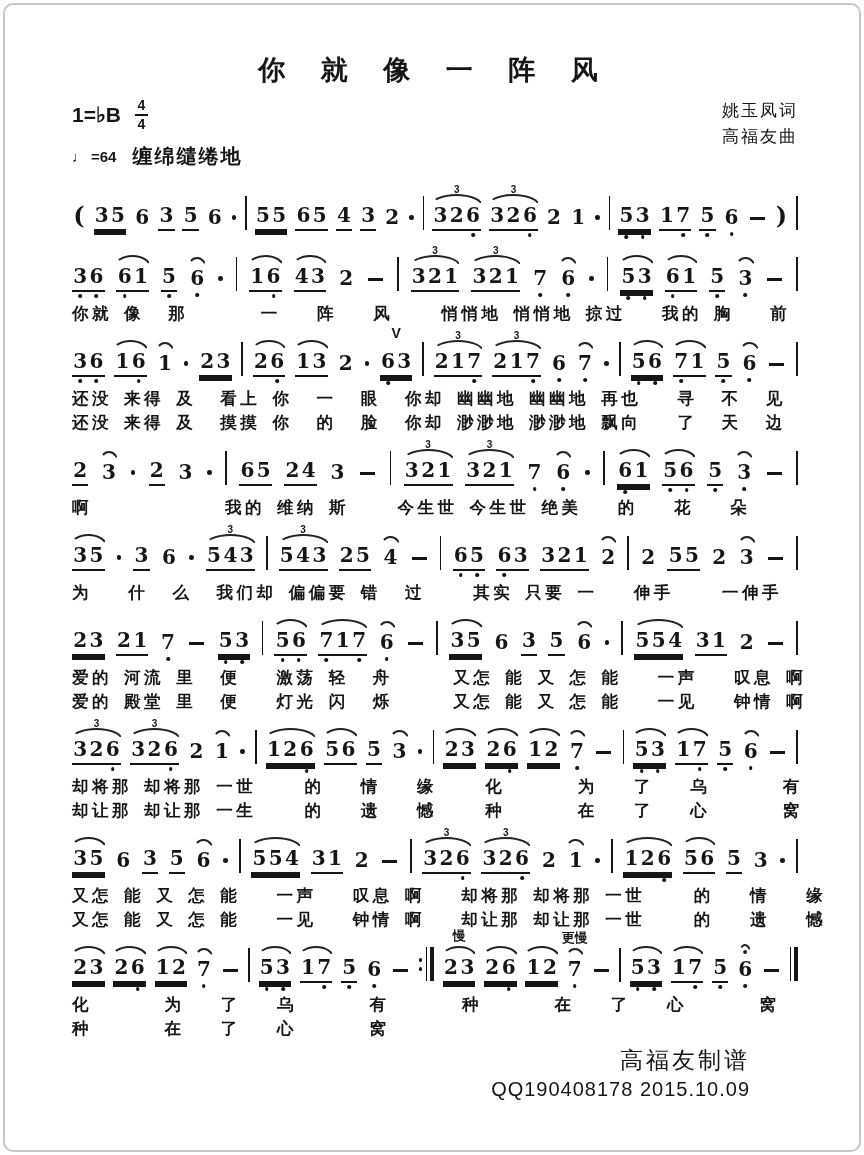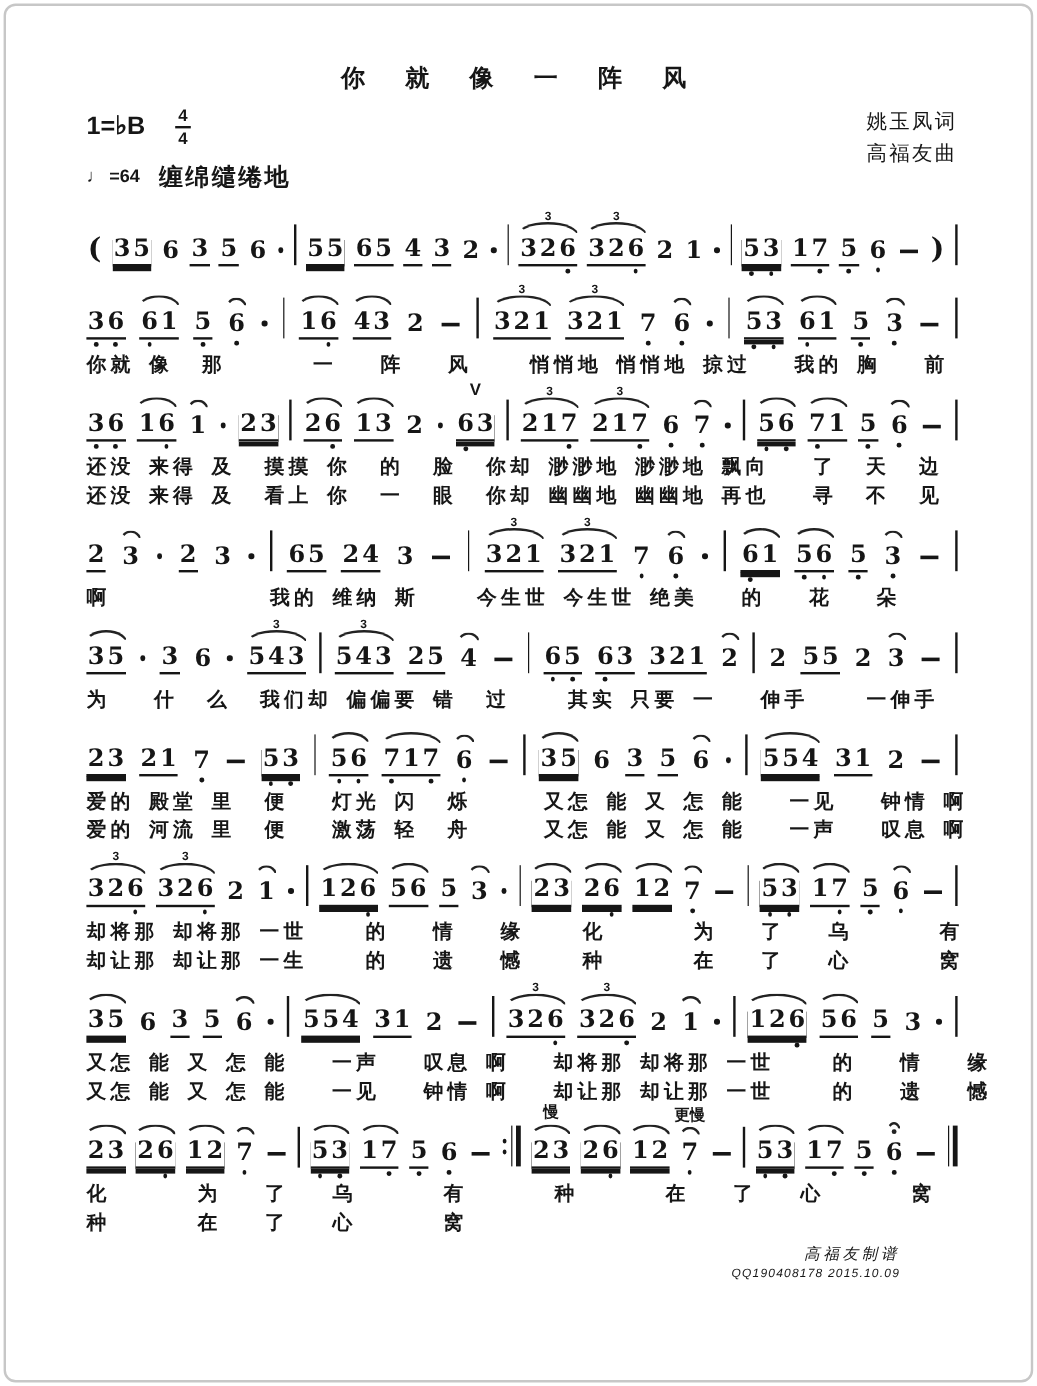--- a/index.html
+++ b/index.html
@@ -1,22 +1,22 @@
 <!DOCTYPE html>
 <html><head>
 <meta charset="utf-8">
 <style>
   html,body{margin:0;padding:0;}
   body{width:864px;height:1155px;background:#f6f6f6;font-family:"Liberation Sans",sans-serif;color:#161616;}
   .page{position:absolute;inset:0;background:#fff;box-sizing:border-box;padding:48px 66px 16px 72px;overflow:hidden;}
   .frame{position:absolute;inset:3px;border:2px solid #c7c7c7;border-radius:10px;pointer-events:none;}
   
-  .title{text-align:center;font-size:20px;font-weight:bold;letter-spacing:14px;margin:4px 0 10px 0;}
+  .title{text-align:center;font-size:27px;font-weight:bold;letter-spacing:14px;margin:4px 0 10px 0;}
   .meta-row{display:flex;justify-content:space-between;align-items:flex-start;}
-  .keyline{font-size:21px;font-weight:bold;display:flex;align-items:center;gap:25px;}
+  .keyline{font-size:21px;font-weight:bold;display:flex;align-items:center;gap:14px;}
   .meter{display:inline-flex;flex-direction:column;align-items:center;font-size:14px;font-weight:bold;line-height:1;}
   .mline{width:13px;height:2px;background:#161616;margin:1.5px 0;}
   .tempoline{margin-top:12px;font-size:15px;font-weight:bold;display:flex;align-items:center;gap:4px;}
   .expr{font-size:20px;margin-left:12px;letter-spacing:2px;}
   .credits{font-size:17px;line-height:1.55;text-align:right;margin-top:0;letter-spacing:2px;}
   
   .score{margin-top:14px;}
   .system{margin-bottom:5px;}
   .notes-row{display:flex;justify-content:space-between;align-items:flex-end;height:56px;padding-bottom:9px;box-sizing:border-box;}
   .tok{position:relative;display:inline-flex;flex-direction:column;align-items:center;}
@@ -37,22 +37,22 @@
   .fermdot{position:absolute;top:-9px;left:50%;transform:translateX(-50%);width:3.8px;height:3.8px;border-radius:50%;background:#222;}
   .bar{display:inline-block;width:1.6px;height:34px;background:#161616;margin-bottom:1px;}
   .bar.thick{width:4.2px;}
   .bgrp{display:inline-flex;align-items:center;gap:2.6px;margin-bottom:1px;}
   .rdots{display:inline-flex;flex-direction:column;gap:5px;margin-right:1px;}
   .rdots i{width:3.6px;height:3.6px;border-radius:50%;background:#161616;}
   .paren .nrow{font-size:24px;font-weight:bold;}
   .lyric{white-space:pre;font-size:16.5px;font-weight:600;letter-spacing:3.5px;word-spacing:4px;line-height:24px;}
   
   .footer{text-align:right;padding-right:48px;margin-top:4px;}
-  .footer .credit{font-size:13px;letter-spacing:3px;font-style:italic;}
-  .footer .qq{font-size:10px;font-style:italic;margin-top:2px;letter-spacing:1px;}
+  .footer .credit{font-size:23px;letter-spacing:3px;}
+  .footer .qq{font-size:20px;margin-top:2px;letter-spacing:1px;}
 </style>
 </head>
 <body>
 
 <div class="page">
   <div class="title">你 就 像 一 阵 风</div>
 
   <div class="meta-row">
     <div>
       <div class="keyline">
@@ -468,22 +468,22 @@
               <span class="ch">6<span class="dotb"></span></span>
             </span>
           </span>
           <span class="tok">
             <span class="nrow u0">
               <span class="dash"></span>
             </span>
           </span>
           <span class="bar"></span>
         </div>
+        <div class="lyric">还没 来得 及  看上 你  一  眼  你却 幽幽地 幽幽地 再也   寻  不  见</div>
         <div class="lyric">还没 来得 及  摸摸 你  的  脸  你却 渺渺地 渺渺地 飘向   了  天  边</div>
-        <div class="lyric">还没 来得 及  看上 你  一  眼  你却 幽幽地 幽幽地 再也   寻  不  见</div>
       </div>
       <div class="system">
         <div class="notes-row">
           <span class="tok">
             <span class="nrow u1">
               <span class="ch">2</span>
             </span>
           </span>
           <span class="tok">
             <span class="arc"></span>
@@ -838,22 +838,22 @@
               <span class="ch">2</span>
             </span>
           </span>
           <span class="tok">
             <span class="nrow u0">
               <span class="dash"></span>
             </span>
           </span>
           <span class="bar"></span>
         </div>
+        <div class="lyric">爱的 河流 里  便   激荡 轻  舟     又怎 能 又 怎 能   一声   叹息 啊</div>
         <div class="lyric">爱的 殿堂 里  便   灯光 闪  烁     又怎 能 又 怎 能   一见   钟情 啊</div>
-        <div class="lyric">爱的 河流 里  便   激荡 轻  舟     又怎 能 又 怎 能   一声   叹息 啊</div>
       </div>
       <div class="system">
         <div class="notes-row">
           <span class="tok">
             <span class="arc"></span>
             <span class="tri3">3</span>
             <span class="nrow u1">
               <span class="ch">3</span>
               <span class="ch">2</span>
               <span class="ch">6<span class="dotb"></span></span>

